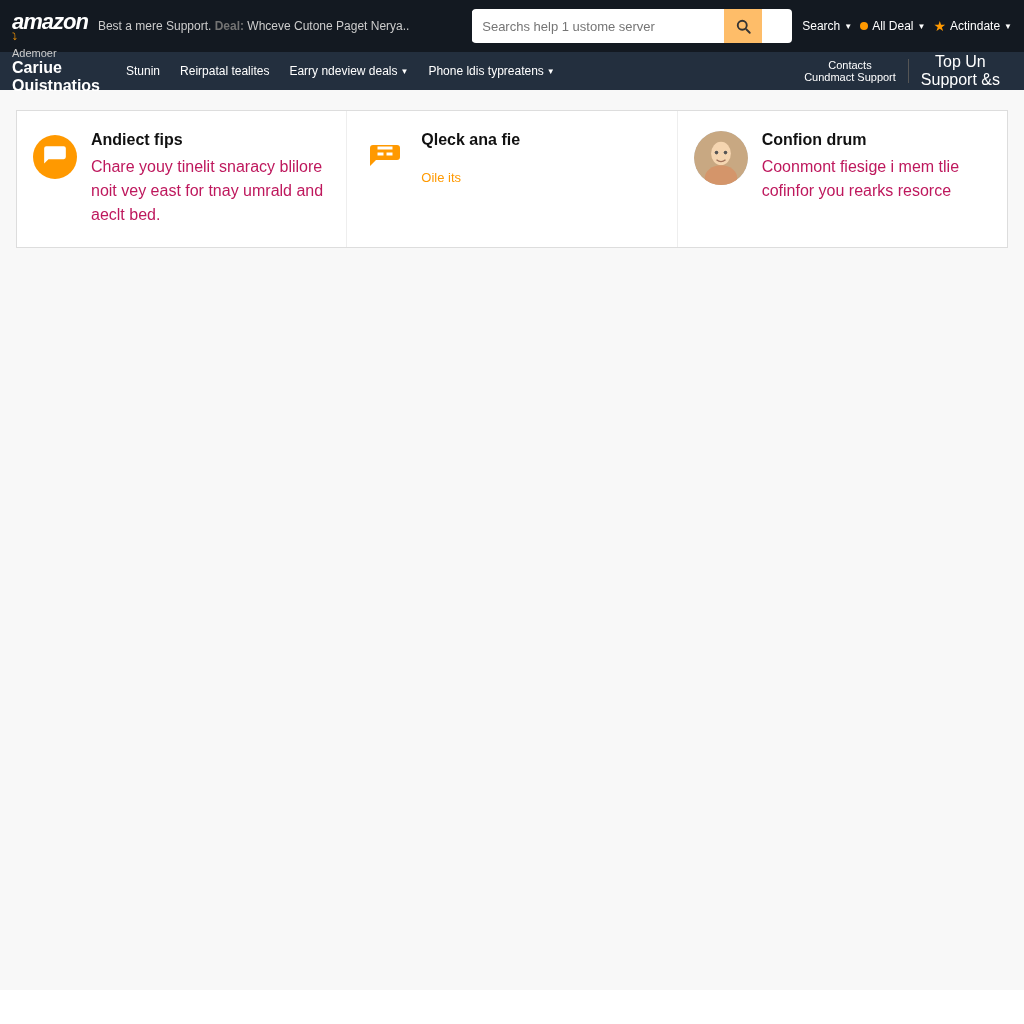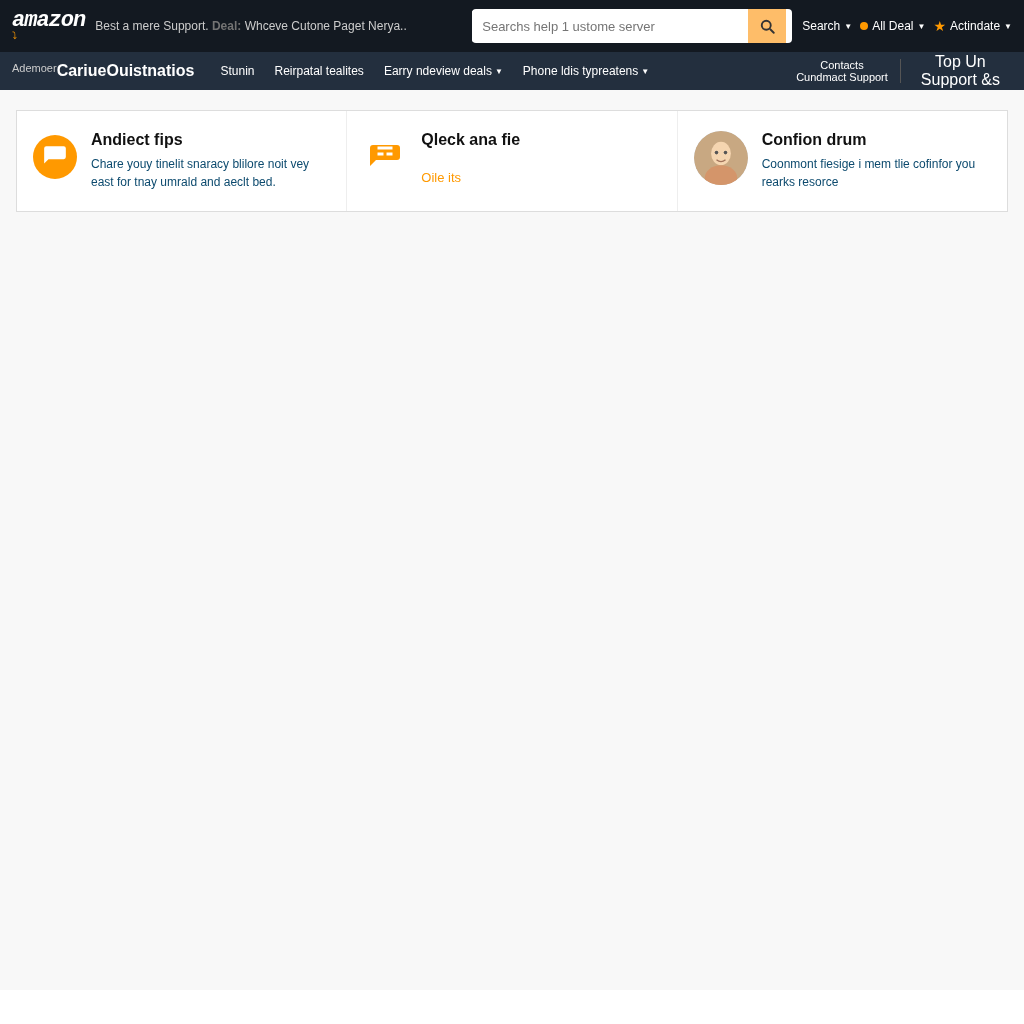--- a/index.html
+++ b/index.html
@@ -13,21 +13,20 @@
       align-items: center;
       padding: 8px 12px;
       gap: 10px;
       height: 52px;
     }
     .logo-area {
       display: flex;
       flex-direction: column;
       align-items: flex-start;
       min-width: 70px;
-      font-family: Liberation Mono, monospace;
     }
     .logo-text {
       color: #fff;
       font-size: 22px;
       font-weight: bold;
       font-style: italic;
       letter-spacing: -1px;
       line-height: 1;
     }
     .logo-smile {
@@ -52,21 +51,21 @@
       background: #fff;
       border-radius: 4px;
       overflow: hidden;
       width: 320px;
     }
     .search-bar input {
       border: none;
       outline: none;
       padding: 8px 10px;
       font-size: 13px;
-      width: 276px;
+      width: 252px;
       color: #333;
     }
     .search-btn {
       background: #febd69;
       border: none;
       cursor: pointer;
       padding: 8px 10px;
       display: flex;
       align-items: center;
       justify-content: center;
@@ -108,20 +107,21 @@
     
     .second-nav {
       background: #232f3e;
       display: flex;
       align-items: center;
       padding: 0 12px;
       height: 38px;
     }
     .account-section {
       display: flex;
+      flex-direction: column;
       color: #fff;
       font-size: 11px;
       min-width: 90px;
       padding-right: 16px;
       cursor: pointer;
     }
     .account-section .line1 { font-size: 11px; color: #ccc; }
     .account-section .line2 { font-size: 16px; font-weight: bold; }
     .second-nav-links {
       display: flex;
@@ -136,21 +136,21 @@
       cursor: pointer;
       white-space: nowrap;
       display: flex;
       align-items: center;
       gap: 3px;
       height: 50px;
     }
     .second-nav-right {
       display: flex;
       align-items: center;
-      gap: 8px;
+      gap: 0;
       font-size: 12px;
     }
     .support-section {
       display: flex;
       flex-direction: column;
       color: #fff;
       font-size: 11px;
       text-align: center;
       padding: 0 12px;
       cursor: pointer;
@@ -231,22 +231,22 @@
       font-size: 28px;
       color: #666;
     }
     .card-text h3 {
       font-size: 16px;
       font-weight: bold;
       color: #111;
       margin-bottom: 6px;
     }
     .card-text p {
-      font-size: 12px;
-      color: #0c4a6e;
+      font-size: 16px;
+      color: #be185d;
       line-height: 1.5;
     }
     .card-text .sub {
       font-size: 13px;
       color: #ff9900;
       margin-top: 19px;
     }
   </style>
 </head>
 <body>

